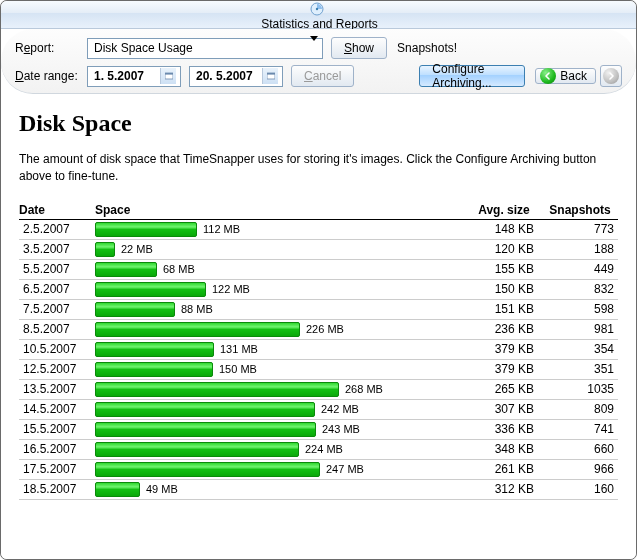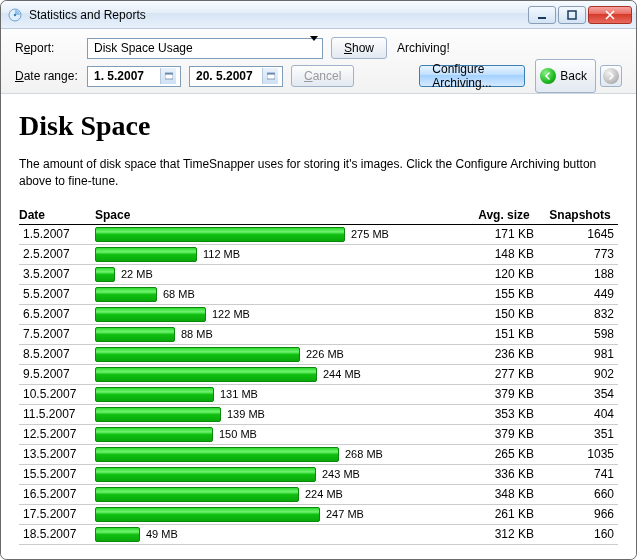--- a/index.html
+++ b/index.html
@@ -23,20 +23,21 @@
     display:flex;
     flex-direction:column;
   }
   .titlebar {
     height: 28px;
     background: linear-gradient(to bottom, #f7fbff 0%, #e4edf7 45%, #d6e4f4 46%, #e8f1fb 100%);
     border-bottom: 1px solid #b9c9db;
     display: flex;
     align-items: center;
     padding: 0 4px 0 6px;
+    flex-direction: column;
   }
   .titlebar .appicon {
     width: 16px; height: 16px;
     margin-right: 6px;
   }
   .titlebar .title {
     flex: 1;
     color: #000;
     font-size: 12px;
   }
@@ -54,20 +55,21 @@
     background: linear-gradient(to bottom, #f3a5a0 0%, #e96a5f 45%, #d53b29 46%, #e96a5f 100%);
     border:1px solid #a83124;
     color:#fff;
   }
   .winbtn svg { width:10px; height:10px; display:block; }
 
   .toolbar {
     padding: 6px 14px 4px 14px;
     background: linear-gradient(to bottom,#fdfdfd,#f2f2f2);
     border-bottom: 1px solid #d0d7de;
+    border-radius: 32px;
   }
   .row { display:flex; align-items:center; height:26px; }
   .row + .row { margin-top:2px; }
   .lbl { width:72px; color:#000; }
   .lbl .ul { text-decoration: underline; }
   .combo, .dateinput {
     height:21px;
     border:1px solid #7f9db9;
     background:#fff;
     display:flex; align-items:center;
@@ -102,21 +104,21 @@
   }
   .navbtn {
     width:22px;height:22px;
     border:1px solid #9fb2c9;
     border-radius:3px;
     background: linear-gradient(to bottom,#fdfdfd,#e2e9f1);
     display:flex;align-items:center;justify-content:center;
     margin-left:4px;
   }
   .backbtn {
-    height:34px;
+    height:16px;
     border:1px solid #9fb2c9;
     border-radius:3px;
     background: linear-gradient(to bottom,#fdfdfd,#e2e9f1);
     display:flex;align-items:center;justify-content:center;
     padding:0 8px 0 4px;
     margin-left:4px;
     gap:4px;
   }
   .circle-green {
     width:16px;height:16px;border-radius:50%;
@@ -133,21 +135,21 @@
 
   .content {
     flex:1;
     overflow:auto;
     padding: 8px 18px 12px 18px;
     background:#fff;
   }
   h1 {
     font-family: Georgia, "Times New Roman", serif;
     font-weight: bold;
-    font-size: 28px;
+    font-size: 24px;
     margin: 8px 0 14px 0;
     color:#000;
   }
   .desc { font-size:12px; margin: 0 0 16px 0; line-height:1.4; }
   .desc .bold { font-weight:normal; }
 
   table { width:100%; border-collapse: collapse; font-size:12px; }
   thead th {
     text-align:left;
     font-weight:bold;
@@ -215,21 +217,21 @@
     <div class="row">
       <span class="lbl"><span>R</span><span class="ul">e</span><span>port:</span></span>
       <div class="combo">
         <span>Disk Space Usage</span>
         <span><span class="tri-down"></span></span>
       </div>
       <div class="btn">
           <span class="ul">S</span>
           <span>how</span>
         </div>
-      <span class="status">Archiving!</span>
+      <span class="status">Snapshots!</span>
     </div>
     <div class="row">
       <span class="lbl"><span class="ul">D</span><span>ate range:</span></span>
       <div class="dateinput">
         <span>1.  5.2007</span>
         <span class="datebtn">
             <svg width="8" height="8" viewBox="0 0 8 8">
               <rect x="0" y="1" width="8" height="6" fill="#fff" stroke="#6b8aae" stroke-width="0.8"></rect>
               <rect x="0" y="1" width="8" height="1.6" fill="#6b8aae"></rect>
             </svg>
@@ -278,31 +280,20 @@
       <thead>
         <tr>
           <th>Date</th>
           <th>Space</th>
           <th>Avg. size</th>
           <th>Snapshots</th>
         </tr>
       </thead>
       <tbody id="tbody">
           <tr>
-            <td>1.5.2007</td>
-            <td>
-              <div class="barcell">
-                <div class="bar" style="width: 250px;"></div>
-                <span class="barlabel">275 MB</span>
-              </div>
-            </td>
-            <td>171 KB</td>
-            <td>1645</td>
-          </tr>
-          <tr>
             <td>2.5.2007</td>
             <td>
               <div class="barcell">
                 <div class="bar" style="width: 102px;"></div>
                 <span class="barlabel">112 MB</span>
               </div>
             </td>
             <td>148 KB</td>
             <td>773</td>
           </tr>
@@ -355,73 +346,62 @@
             <td>
               <div class="barcell">
                 <div class="bar" style="width: 205px;"></div>
                 <span class="barlabel">226 MB</span>
               </div>
             </td>
             <td>236 KB</td>
             <td>981</td>
           </tr>
           <tr>
-            <td>9.5.2007</td>
-            <td>
-              <div class="barcell">
-                <div class="bar" style="width: 222px;"></div>
-                <span class="barlabel">244 MB</span>
-              </div>
-            </td>
-            <td>277 KB</td>
-            <td>902</td>
-          </tr>
-          <tr>
             <td>10.5.2007</td>
             <td>
               <div class="barcell">
                 <div class="bar" style="width: 119px;"></div>
                 <span class="barlabel">131 MB</span>
               </div>
             </td>
             <td>379 KB</td>
             <td>354</td>
           </tr>
           <tr>
-            <td>11.5.2007</td>
-            <td>
-              <div class="barcell">
-                <div class="bar" style="width: 126px;"></div>
-                <span class="barlabel">139 MB</span>
-              </div>
-            </td>
-            <td>353 KB</td>
-            <td>404</td>
-          </tr>
-          <tr>
             <td>12.5.2007</td>
             <td>
               <div class="barcell">
                 <div class="bar" style="width: 118px;"></div>
                 <span class="barlabel">150 MB</span>
               </div>
             </td>
             <td>379 KB</td>
             <td>351</td>
           </tr>
           <tr>
             <td>13.5.2007</td>
             <td>
               <div class="barcell">
                 <div class="bar" style="width: 244px;"></div>
                 <span class="barlabel">268 MB</span>
               </div>
             </td>
             <td>265 KB</td>
             <td>1035</td>
+          </tr>
+          <tr>
+            <td>14.5.2007</td>
+            <td>
+              <div class="barcell">
+                <div class="bar" style="width: 220px;"></div>
+                <span class="barlabel">242 MB</span>
+              </div>
+            </td>
+            <td>307 KB</td>
+            <td>809</td>
           </tr>
           <tr>
             <td>15.5.2007</td>
             <td>
               <div class="barcell">
                 <div class="bar" style="width: 221px;"></div>
                 <span class="barlabel">243 MB</span>
               </div>
             </td>
             <td>336 KB</td>

